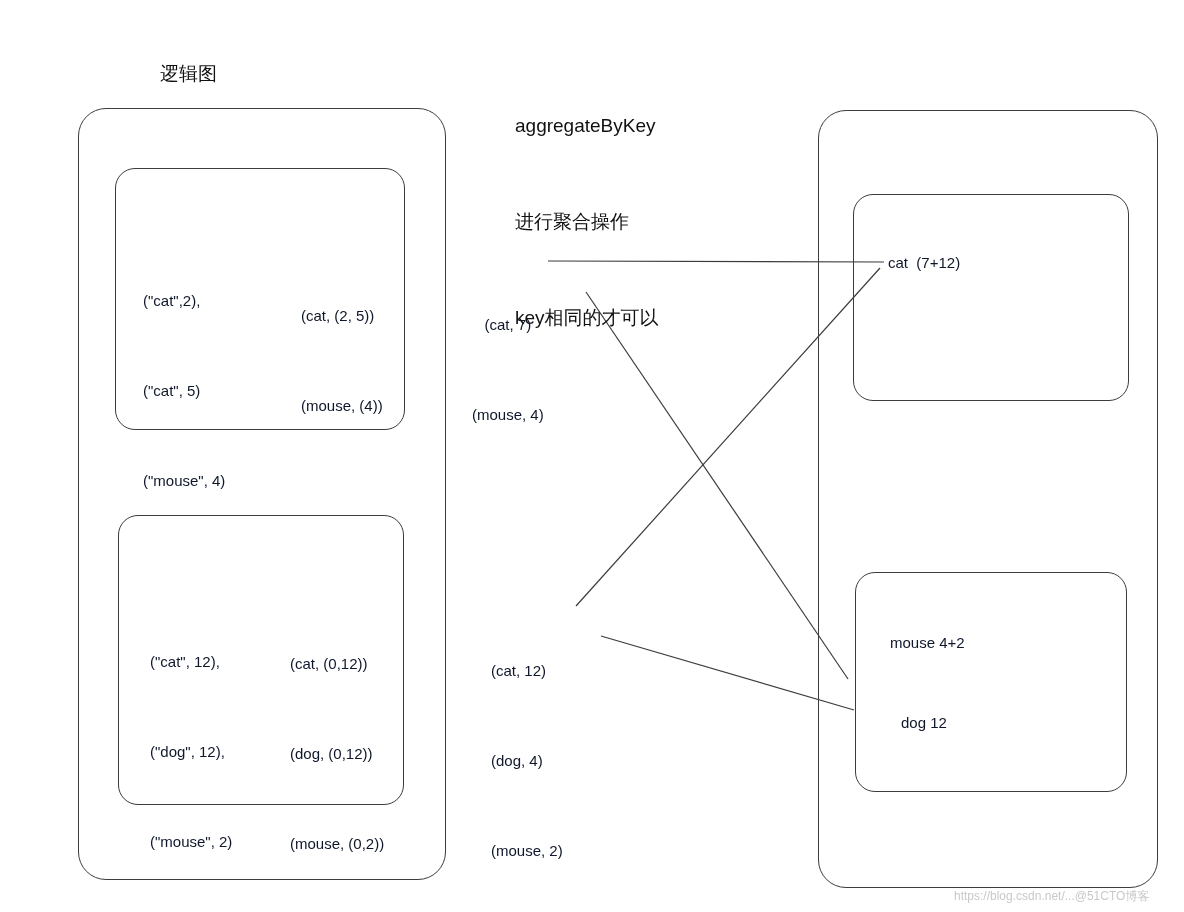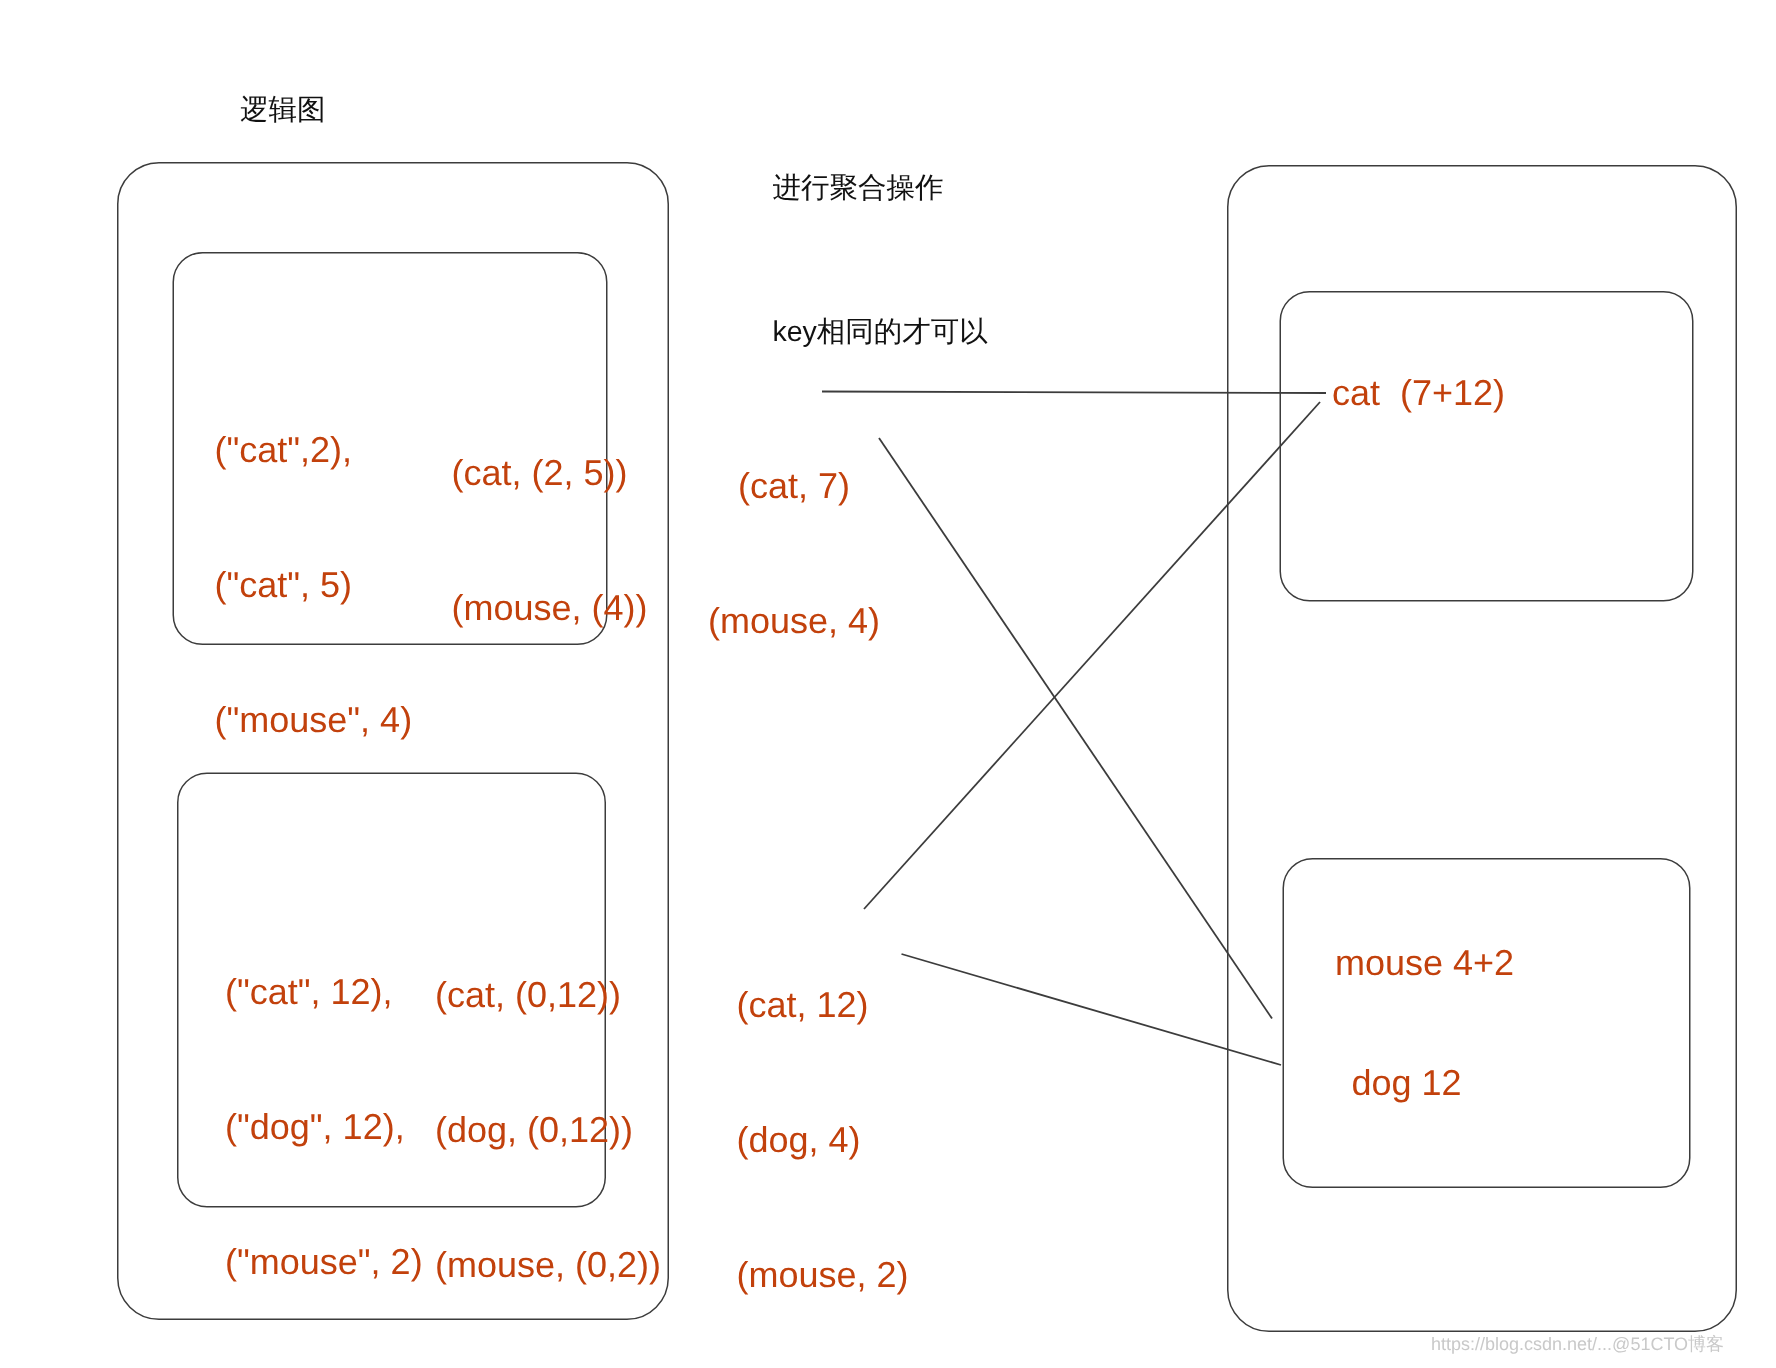--- a/index.html
+++ b/index.html
@@ -24,24 +24,24 @@
   .box {
     position: absolute;
     border: 1.5px solid #3c3c3c;
     background: transparent;
   }
   .outer { border-radius: 28px; }
   .inner { border-radius: 20px; }
 
   .textblock {
     position: absolute;
-    font-size: 24px;
+    font-size: 15px;
     line-height: 30px;
     white-space: pre;
-    color: #c2410c;
+    color: #0f172a;
   }
 
   .title {
     position: absolute;
     font-size: 19px;
     line-height: 32px;
     white-space: pre;
     color: #111;
   }
 
@@ -62,20 +62,21 @@
   <svg class="connectors" viewBox="0 0 1184 912" xmlns="http://www.w3.org/2000/svg">
     <line x1="548" y1="261" x2="884" y2="262" stroke="#3c3c3c" stroke-width="1.2"></line>
     <line x1="586" y1="292" x2="848" y2="679" stroke="#3c3c3c" stroke-width="1.2"></line>
     <line x1="576" y1="606" x2="880" y2="268" stroke="#3c3c3c" stroke-width="1.2"></line>
     <line x1="601" y1="636" x2="854" y2="710" stroke="#3c3c3c" stroke-width="1.2"></line>
   </svg>
 
   <div class="title" style="left:160px; top:58px;">逻辑图</div>
 
   <div class="title" style="left:515px; top:46px;">
+    <div>aggregateByKey</div>
     <div>进行聚合操作</div>
     <div>key相同的才可以</div>
   </div>
 
   <div class="box outer" style="left:78px; top:108px; width:368px; height:772px;"></div>
 
   <div class="box inner" style="left:115px; top:168px; width:290px; height:262px;"></div>
 
   <div class="textblock" style="left:143px; top:226px;">
     <div>("cat",2),</div>

